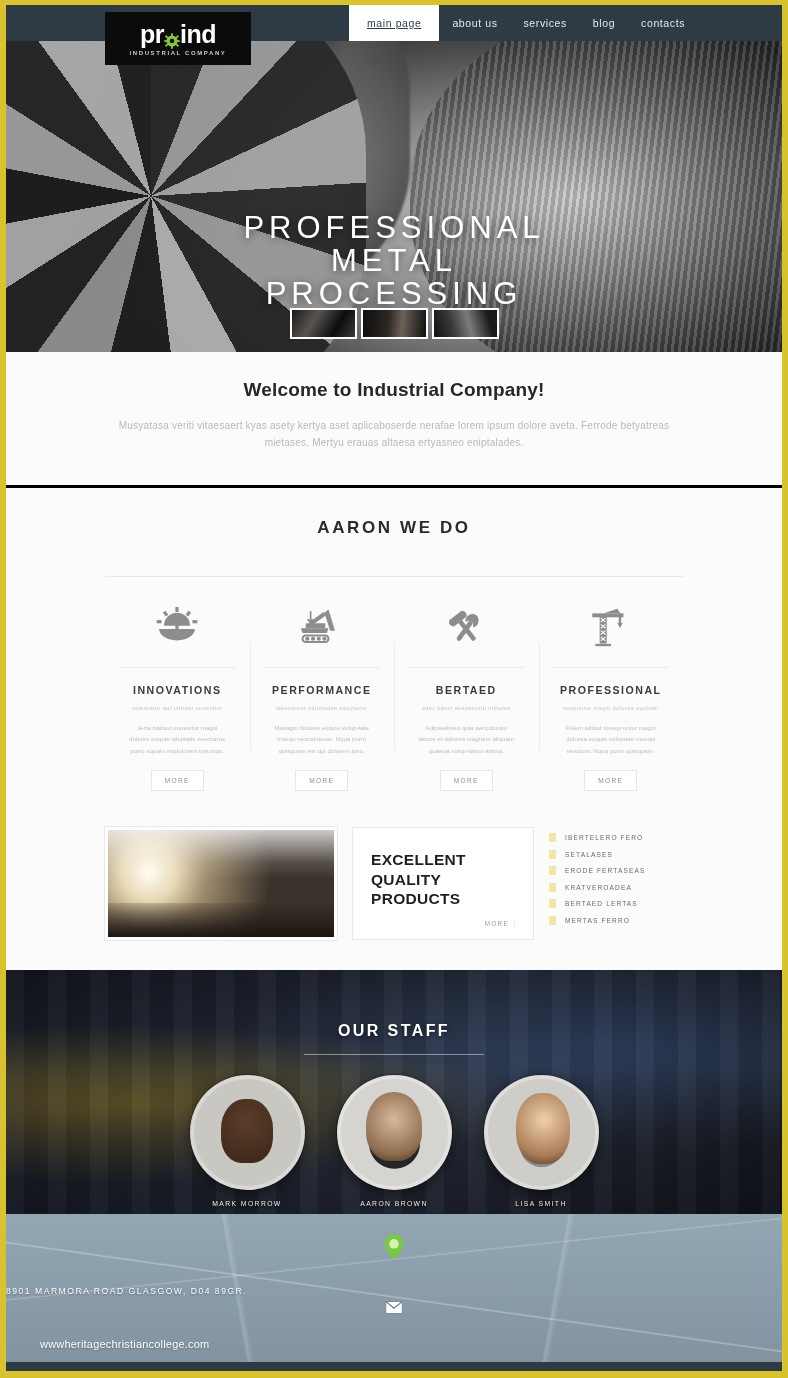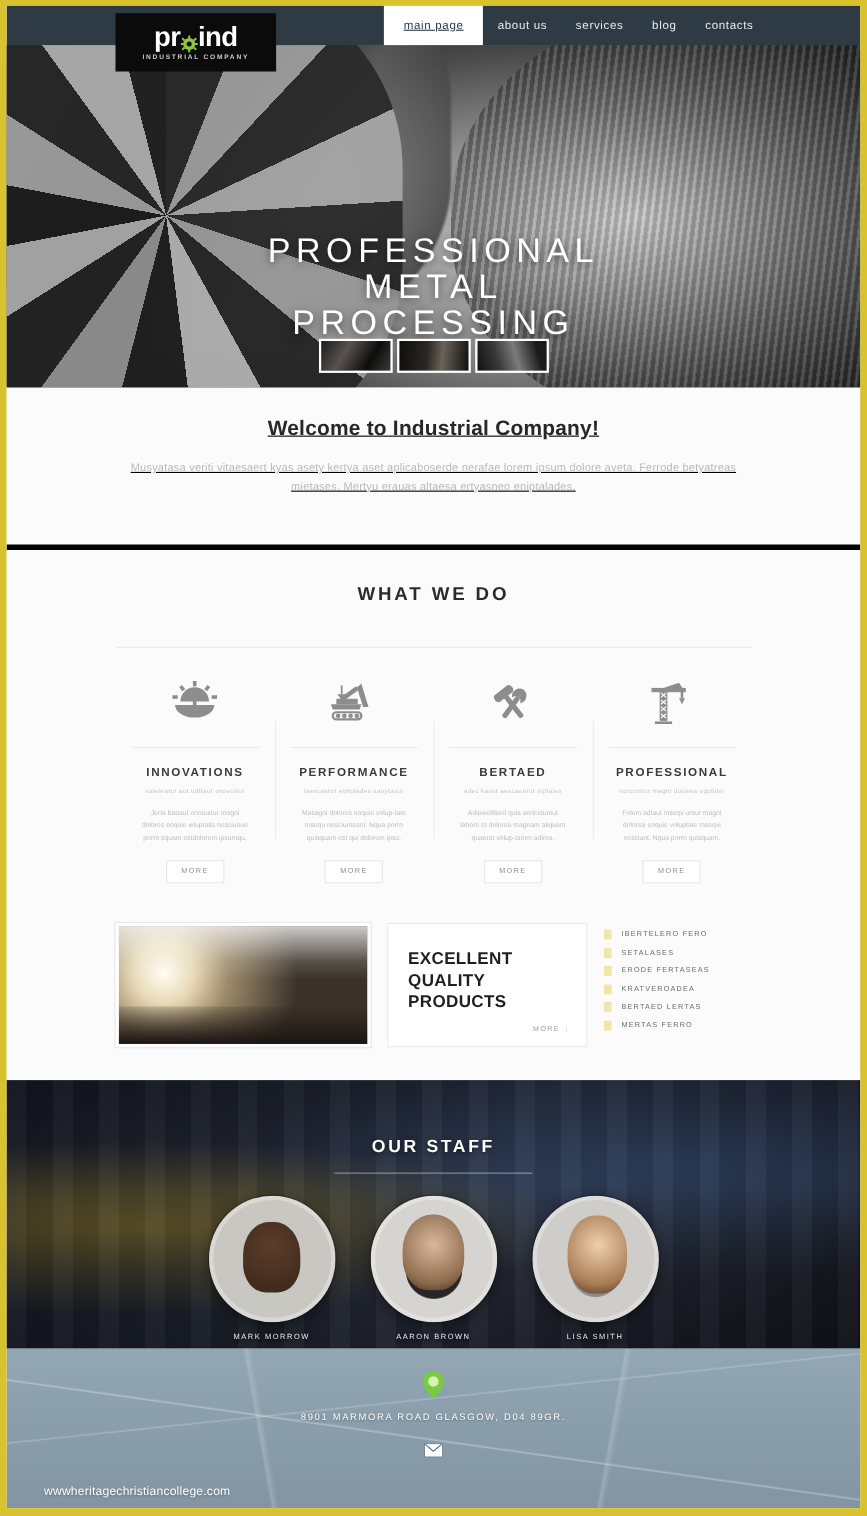--- a/index.html
+++ b/index.html
@@ -90,21 +90,21 @@
   .thumb {
     width: 67px; height: 31px; border: 2px solid #ffffff; background: #111;
     overflow: hidden; cursor: pointer;
   }
   .thumb.t1 { background: linear-gradient(120deg,#1b1b1b,#585350 35%,#0d0d0d 70%,#3c3a38); }
   .thumb.t2 { background: linear-gradient(95deg,#0e0e0e,#2b2724 40%,#6b6258 62%,#101010); }
   .thumb.t3 { background: linear-gradient(75deg,#111,#3a3a3a 30%,#7b7b7b 55%,#1a1a1a 85%); }
   .thumb.active { border-color:#ffffff; }
 
   
-  .welcome { background:#fbfbfb; padding: 27px 0 44px; border-bottom: 5px solid #000000; text-decoration: underline; }
+  .welcome { background:#fbfbfb; padding: 27px 0 34px; border-bottom: 3px solid #000000; }
   .welcome h2 {
     text-align:center; font-size: 19px; color:#272727; letter-spacing:.2px; font-weight:bold;
   }
   .welcome p {
     margin: 17px auto 0; width: 560px; text-align: center;
     font-size: 10px; line-height: 1.65; color: #b9b9b9; letter-spacing: .2px;
   }
 
   
   .wwd { background:#fbfbfb; padding-top: 30px; }
@@ -206,21 +206,21 @@
       linear-gradient(-6deg, transparent 62%, rgba(255,255,255,.22) 62.4%, transparent 63.2%),
       linear-gradient(80deg, transparent 30%, rgba(255,255,255,.18) 30.3%, transparent 31%),
       linear-gradient(100deg, transparent 70%, rgba(255,255,255,.18) 70.3%, transparent 71%),
       linear-gradient(180deg, #93a6b3, #8294a2);
   }
   .pin {
     position:absolute; left:50%; top: 20px; transform: translateX(-50%);
     width:19px; height:26px; z-index:5;
   }
   .map-addr {
-    position:absolute; left:0; right:0; top: 57px; text-align:center;
+    position:absolute; left:0; right:0; top: 72px; 
     color:#ffffff; font-size:8.6px; letter-spacing:1.5px; z-index:5;
     text-shadow:0 1px 2px rgba(0,0,0,.35);
   }
   .mail-ico { position:absolute; left:50%; top: 86px; transform:translateX(-50%); z-index:5; }
   .watermark {
     position:absolute; left: 34px; bottom: 12px; z-index:6;
     color:#ffffff; font-size:11px; letter-spacing:.2px;
     text-shadow: 0 1px 2px rgba(0,0,0,.3);
   }
 
@@ -289,21 +289,21 @@
       <div class="thumb t3"></div>
     </div>
   </div>
 
   <div class="welcome">
     <h2>Welcome to Industrial Company!</h2>
     <p>Musyatasa veriti vitaesaert kyas asety kertya aset aplicaboserde nerafae lorem ipsum dolore aveta. Ferrode betyatreas mietases. Mertyu erauas altaesa ertyasneo eniptalades.</p>
   </div>
 
   <div class="wwd">
-    <h2>WHAT WE DO</h2>
+    <h2>AARON WE DO</h2>
     <div class="wwd-rule"></div>
 
     <div class="cards">
 
       <div class="card">
         <div class="card-ico">
           <svg viewBox="0 0 64 56" width="52" height="46">
             <path d="M32 8 a16 16 0 0 1 16 16 h-32 a16 16 0 0 1 16 -16 Z"></path>
             <g>
               <rect x="30" y="1" width="4" height="6"></rect>

